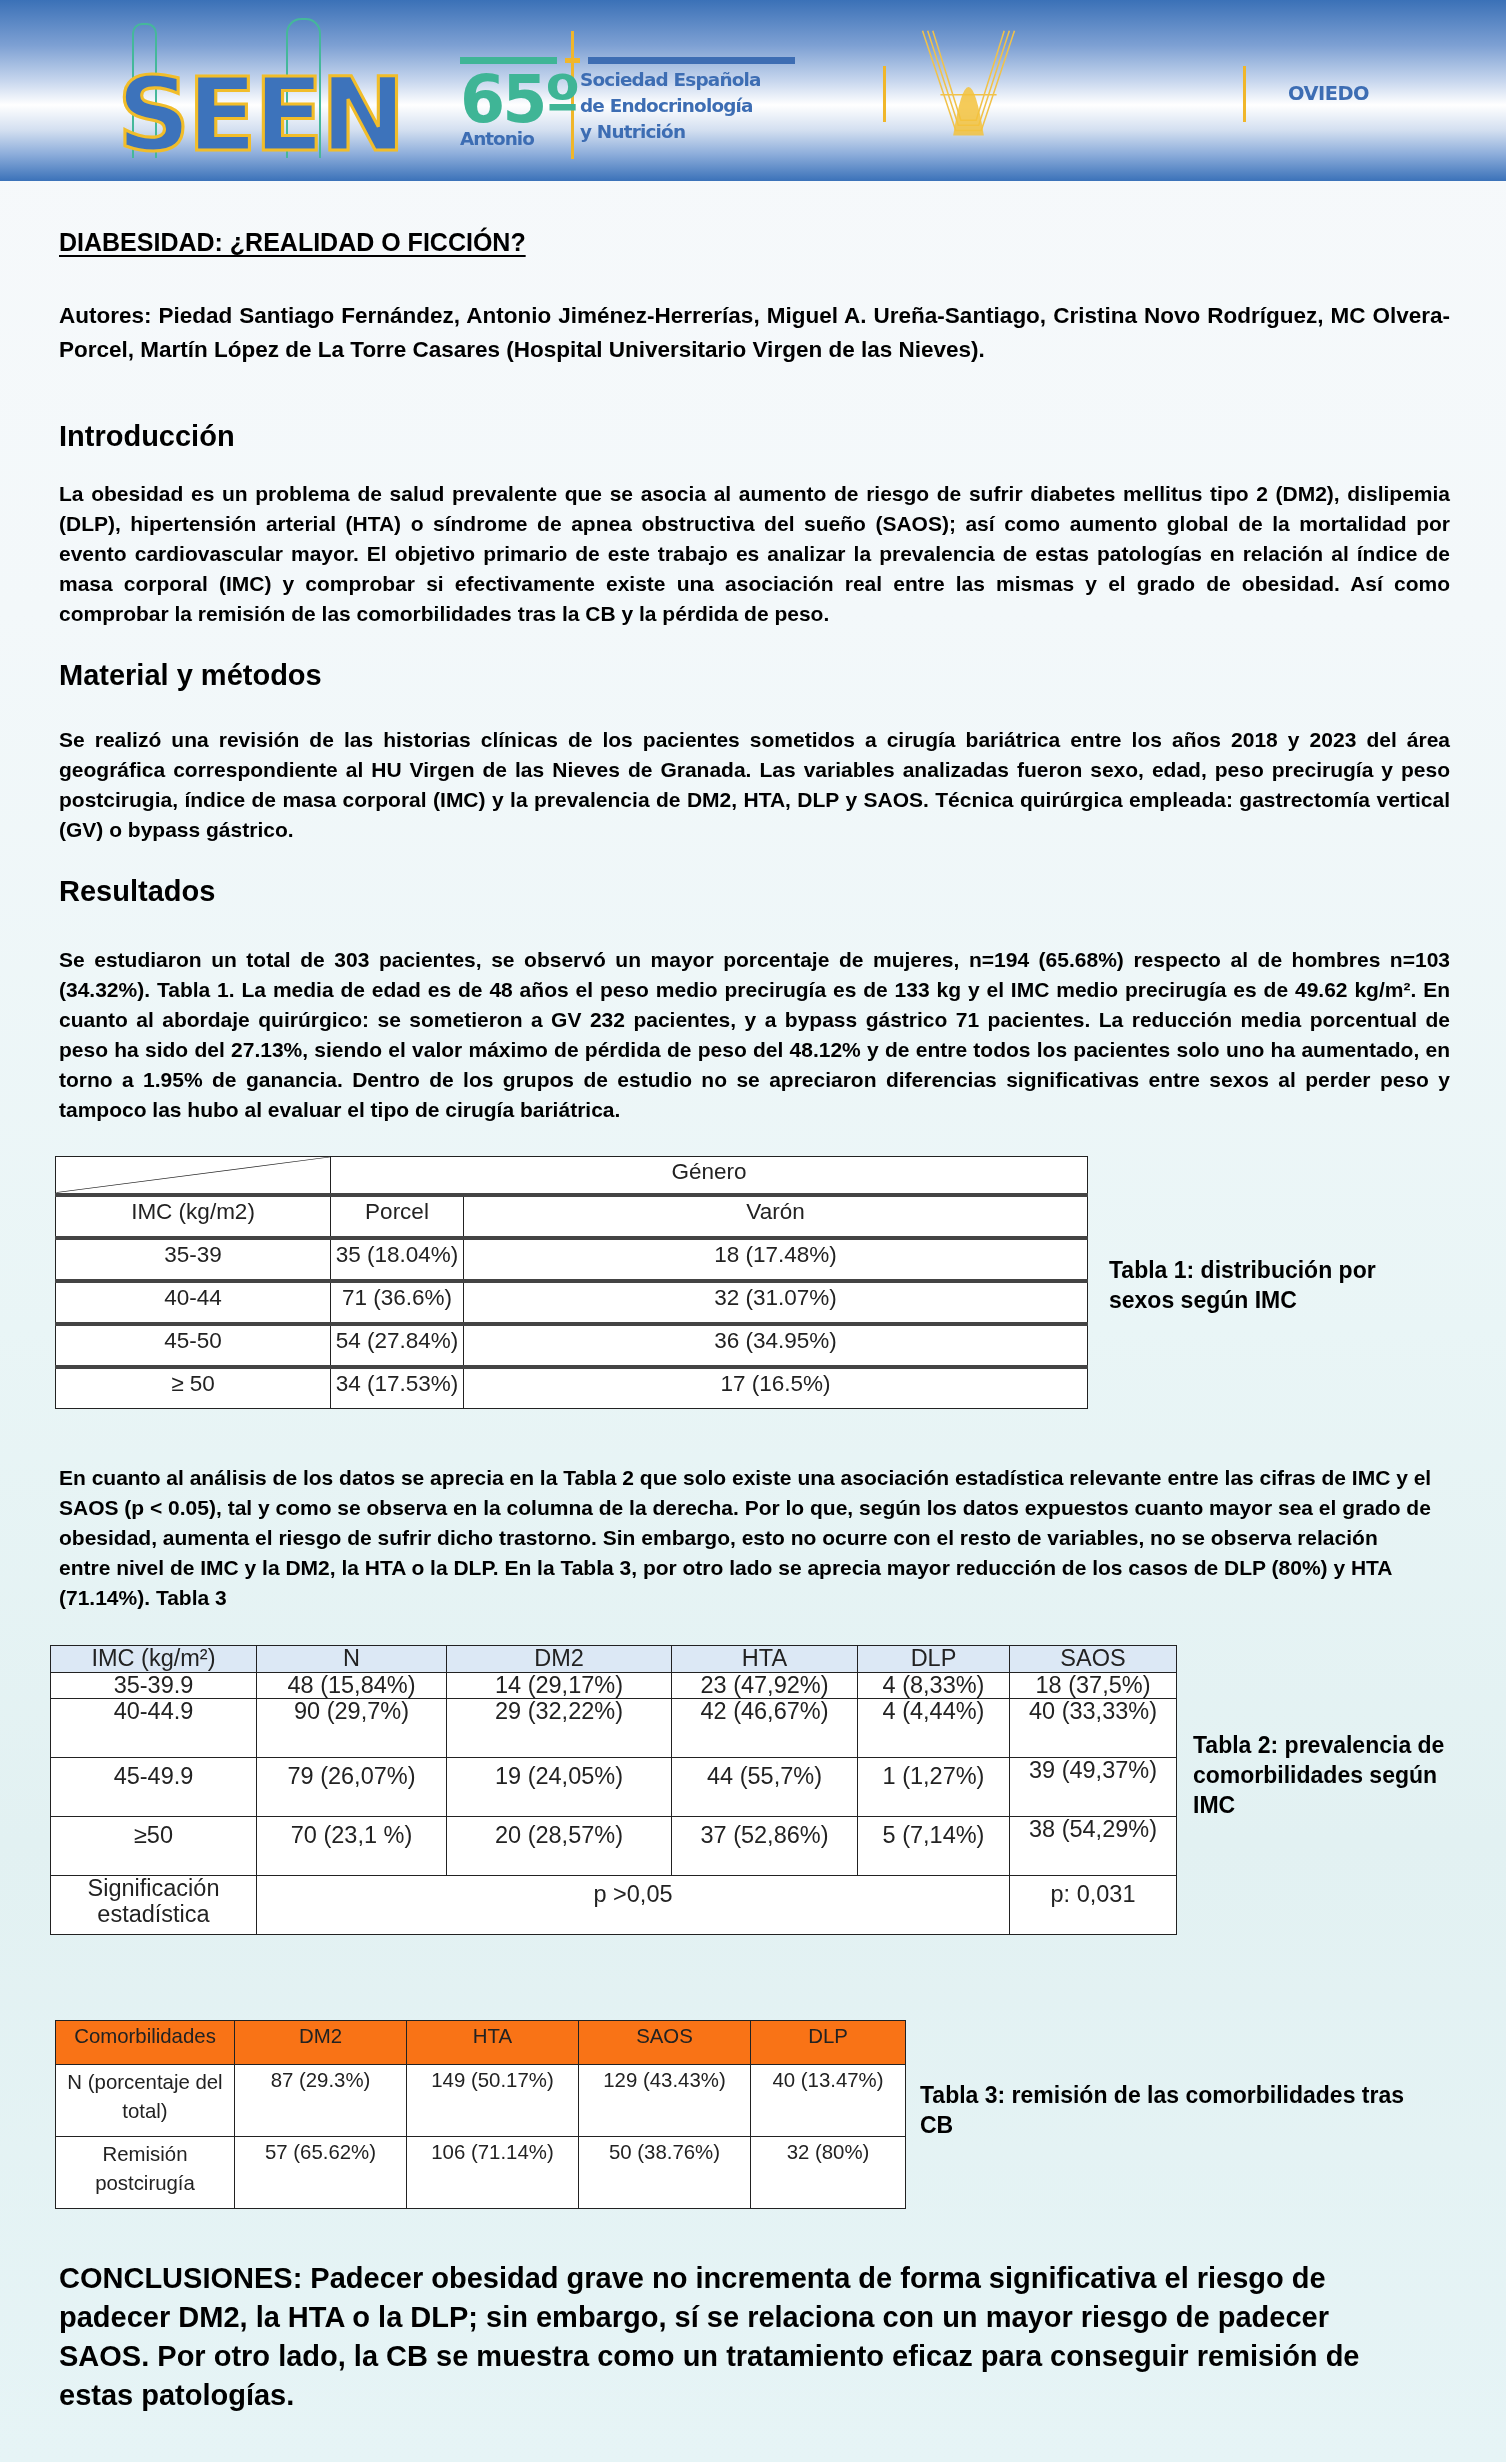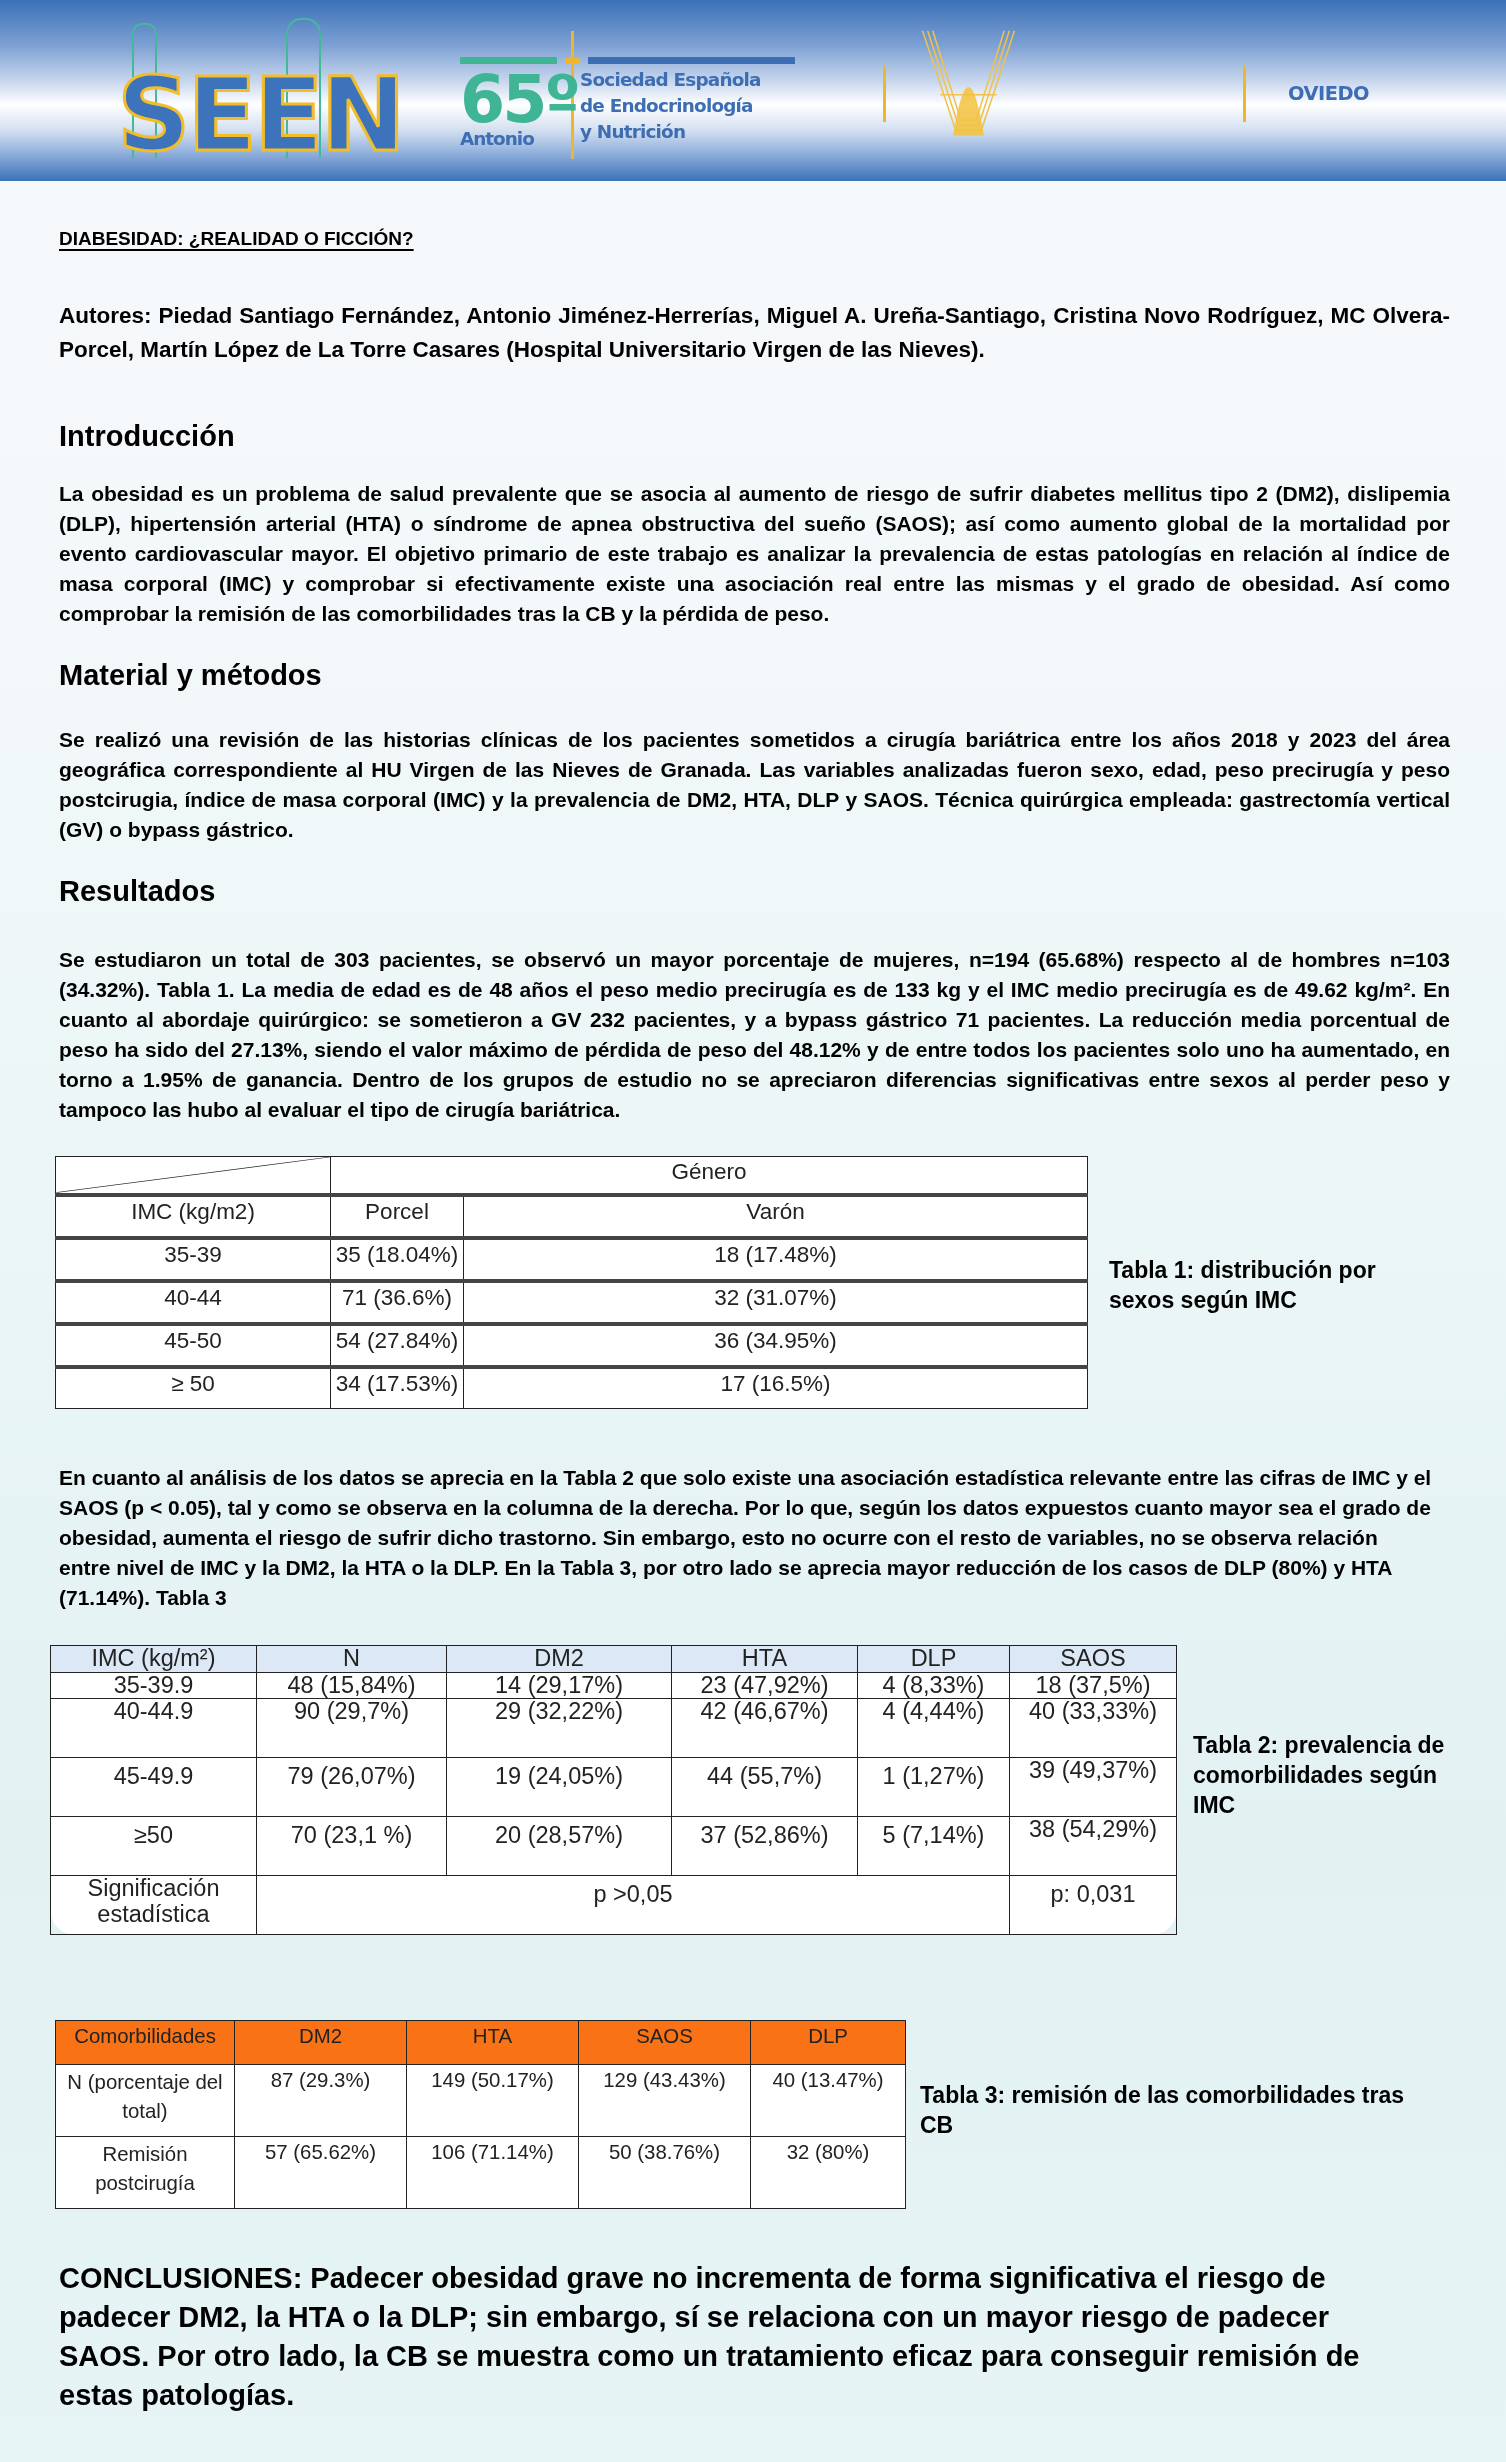--- a/index.html
+++ b/index.html
@@ -23,31 +23,31 @@
   .congreso-block { position: absolute; left: 460px; top: 25.6px; width: 337px; height: 138px; }
   .c-bar { position: absolute; height: 7.2px; }
   .big65 { position: absolute; left: 0; top: 41px; font-family: "DejaVu Sans", sans-serif; font-weight: bold; font-size: 65px; color: #3fb596; line-height: 1; letter-spacing: -3.1px; }
   .congreso-label { position: absolute; left: 0; top: 102px; font-family: "DejaVu Sans", sans-serif; font-weight: bold; font-size: 18.4px; color: #3d6db3; letter-spacing: -1px; }
   .vline-y { position: absolute; width: 2.6px; background: #f0b62a; }
   .society { position: absolute; left: 120px; top: 41px; font-family: "DejaVu Sans", sans-serif; font-weight: bold; font-size: 18.4px; color: #3d6db3; line-height: 1.42; letter-spacing: -0.8px; }
   .arch { position: absolute; left: 920px; top: 28px; width: 97px; height: 118px; }
   .oviedo { position: absolute; left: 1288px; top: 82px; font-family: "DejaVu Sans", sans-serif; font-weight: bold; font-size: 19.4px; color: #3d6db3; letter-spacing: -0.5px; }
 
   .t { position: absolute; left: 59px; font-weight: bold; font-size: 21px; line-height: 30px; width: 1391px; text-align: justify; }
-  .title { position: absolute; left: 59px; top: 228px; font-weight: bold; font-size: 19px; text-decoration: underline; text-decoration-thickness: 2px; text-underline-offset: 4.1px; text-align: right; }
+  .title { position: absolute; left: 59px; top: 228px; font-weight: bold; font-size: 25px; text-decoration: underline; text-decoration-thickness: 2px; text-underline-offset: 4.1px; text-align: right; }
   .authors { top: 299px; font-size: 22.5px; line-height: 34px; }
   .sec { position: absolute; left: 59px; font-weight: bold; font-size: 29px; }
   .last-left { text-align-last: left; }
 
   table.grid { position: absolute; border-collapse: collapse; background: #fff; font-family: "Liberation Sans Narrow", "Liberation Sans", sans-serif; color: #222; }
   table.grid td { border: 1.5px solid #222; text-align: center; vertical-align: top; }
   .t1 { left: 55px; top: 1156px; width: 1033px; height: 249px; font-size: 22.5px; }
   .t1 td { border-color: #333; padding-top: 2px; }
   .t1 tr.r td { border-top: 4.1px solid #444; height: 36px; }
-  .t2 { left: 50px; top: 1645px; width: 1127px; font-size: 23.5px; border-radius: 26px; }
+  .t2 { left: 50px; top: 1645px; width: 1127px; font-size: 23.5px; }
   .t2 td { line-height: 25.6px; padding: 0 2px; }
   .t2 tr.head td { background: #dce8f5; }
   .t3 { left: 55px; top: 2020px; width: 851px; height: 187px; font-size: 20.4px; }
   .t3 td { line-height: 29px; padding-top: 1px; }
   .t3 tr.head td { background: #f97316; }
 
   .caption { position: absolute; font-family: "Liberation Sans", sans-serif; font-weight: bold; font-size: 23px; line-height: 30px; }
   .concl { position: absolute; left: 59px; top: 2259px; width: 1349px; font-weight: bold; font-size: 29px; line-height: 39px; }
 </style>
 </head>

